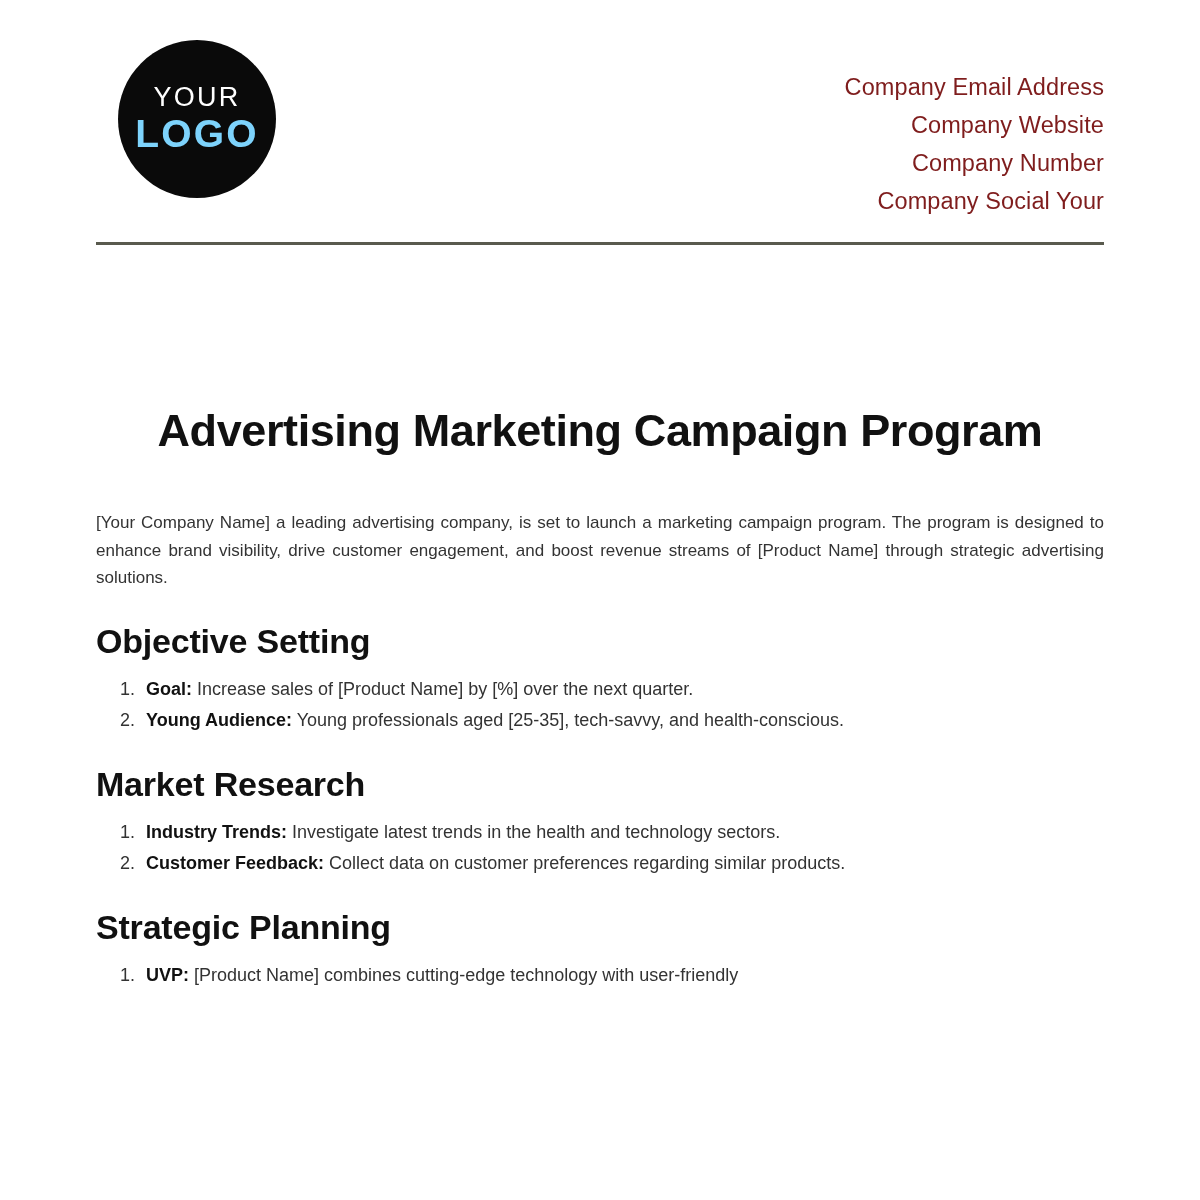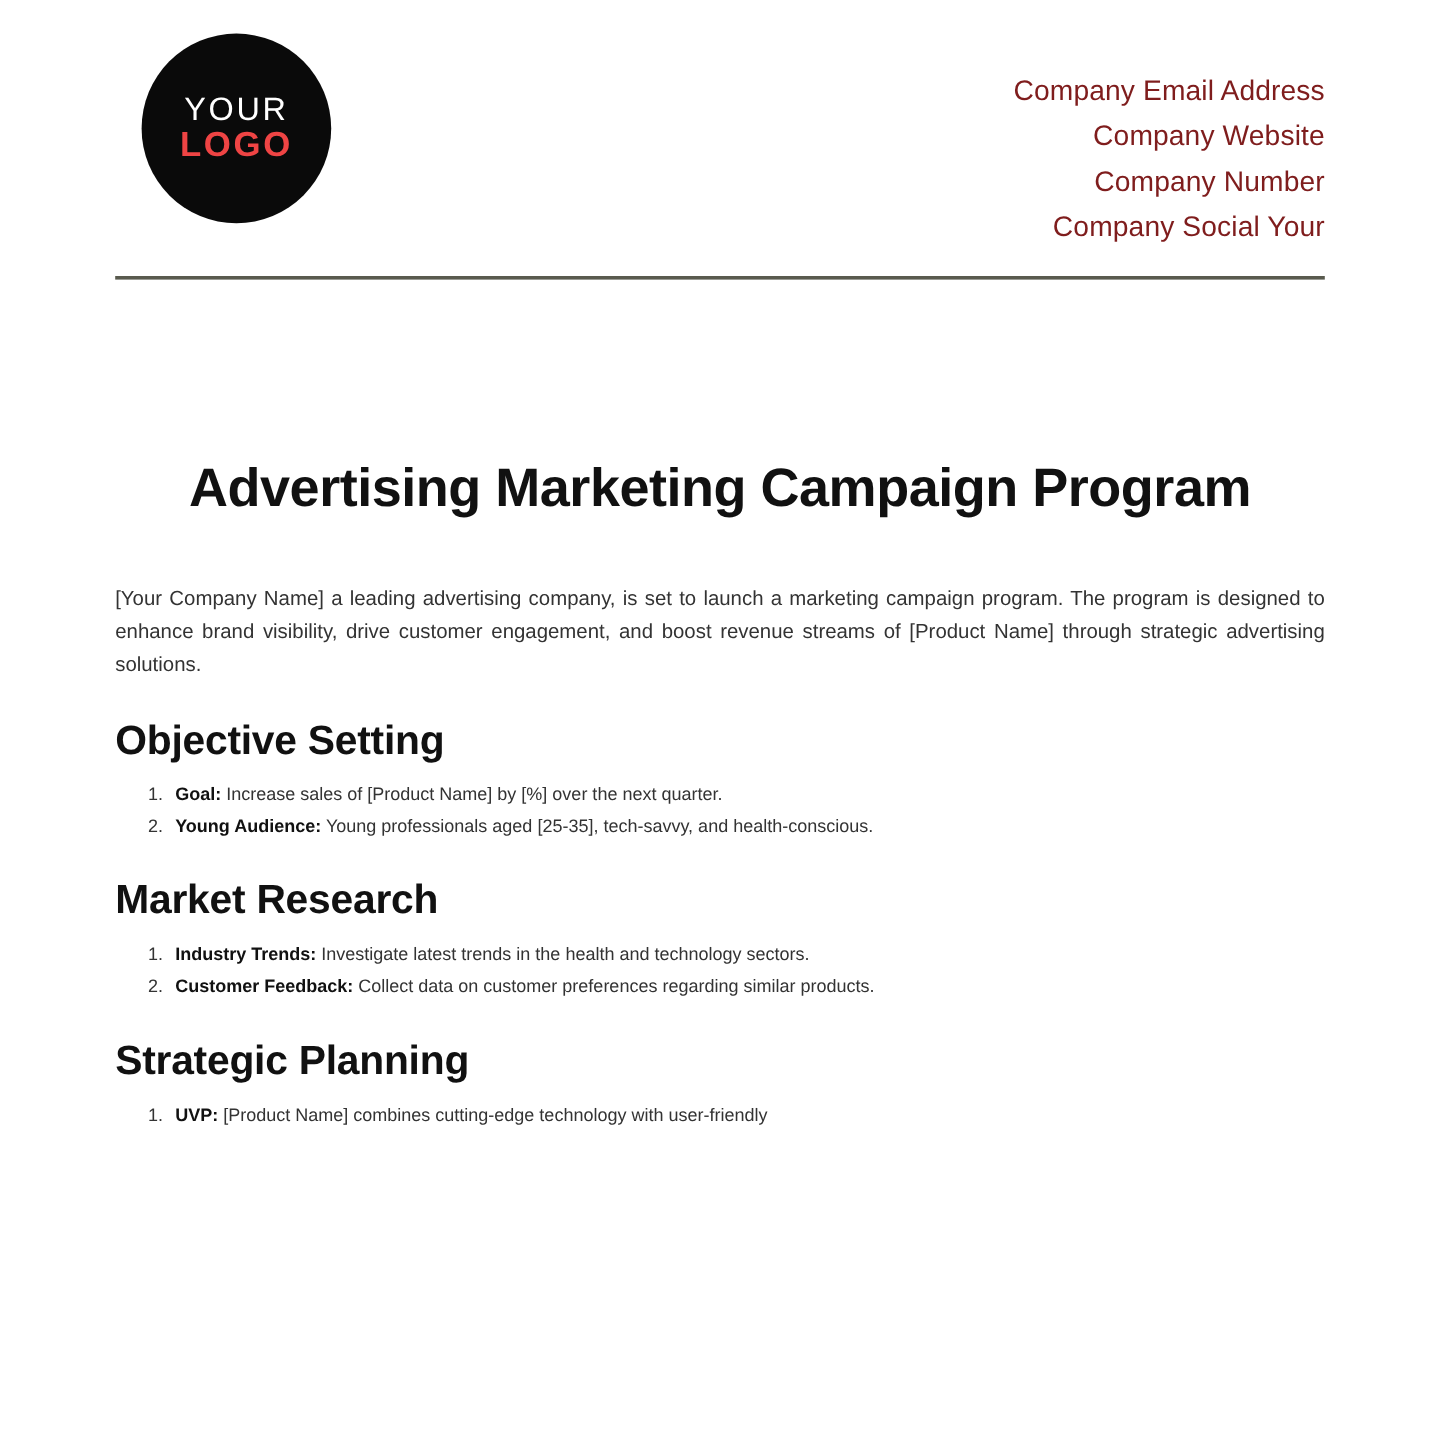--- a/index.html
+++ b/index.html
@@ -12,21 +12,21 @@
     height: 1200px;
     font-family: "Liberation Sans", sans-serif;
     color: #1a1a1a;
     overflow: hidden;
   }
   .page {
     position: relative;
     width: 1200px;
     height: 936px;
     box-sizing: border-box;
-    padding: 0 96px;
+    padding: 12px 96px;
   }
 
   
   .header {
     display: flex;
     align-items: flex-start;
     justify-content: space-between;
     padding-top: 28px;
   }
   .logo {
@@ -41,22 +41,22 @@
     margin-left: 22px;
     line-height: 1.08;
   }
   .logo-line1 {
     color: #ffffff;
     font-size: 27px;
     letter-spacing: 2.2px;
     font-weight: 400;
   }
   .logo-line2 {
-    color: #ef4444;
-    font-size: 29px;
+    color: #7dd3fc;
+    font-size: 39px;
     letter-spacing: 2.2px;
     font-weight: 700;
   }
   .contact {
     text-align: right;
     padding-top: 28px;
     line-height: 1.62;
   }
   .contact div {
     font-size: 23.5px;
@@ -65,21 +65,21 @@
   }
   .rule {
     margin-top: 22px;
     height: 3px;
     background: #595a4e;
     width: 100%;
   }
 
   
   .doc-title {
-    margin: 0;
+    margin: 12px;
     padding-top: 148px;
     text-align: center;
     font-size: 45px;
     font-weight: 700;
     letter-spacing: -0.4px;
     color: #111111;
   }
 
   
   .intro {
@@ -92,21 +92,21 @@
   h2.section {
     margin: 30px 0 0 0;
     font-size: 34px;
     font-weight: 700;
     color: #111111;
     letter-spacing: -0.2px;
   }
   ol.items {
     margin: 14px 0 0 0;
     padding-left: 44px;
-    font-size: 15px;
+    font-size: 18px;
     line-height: 1.62;
     color: #333333;
   }
   ol.items li {
     text-align: justify;
     margin-bottom: 2px;
     padding-left: 6px;
   }
   ol.items li b {
     color: #111111;

